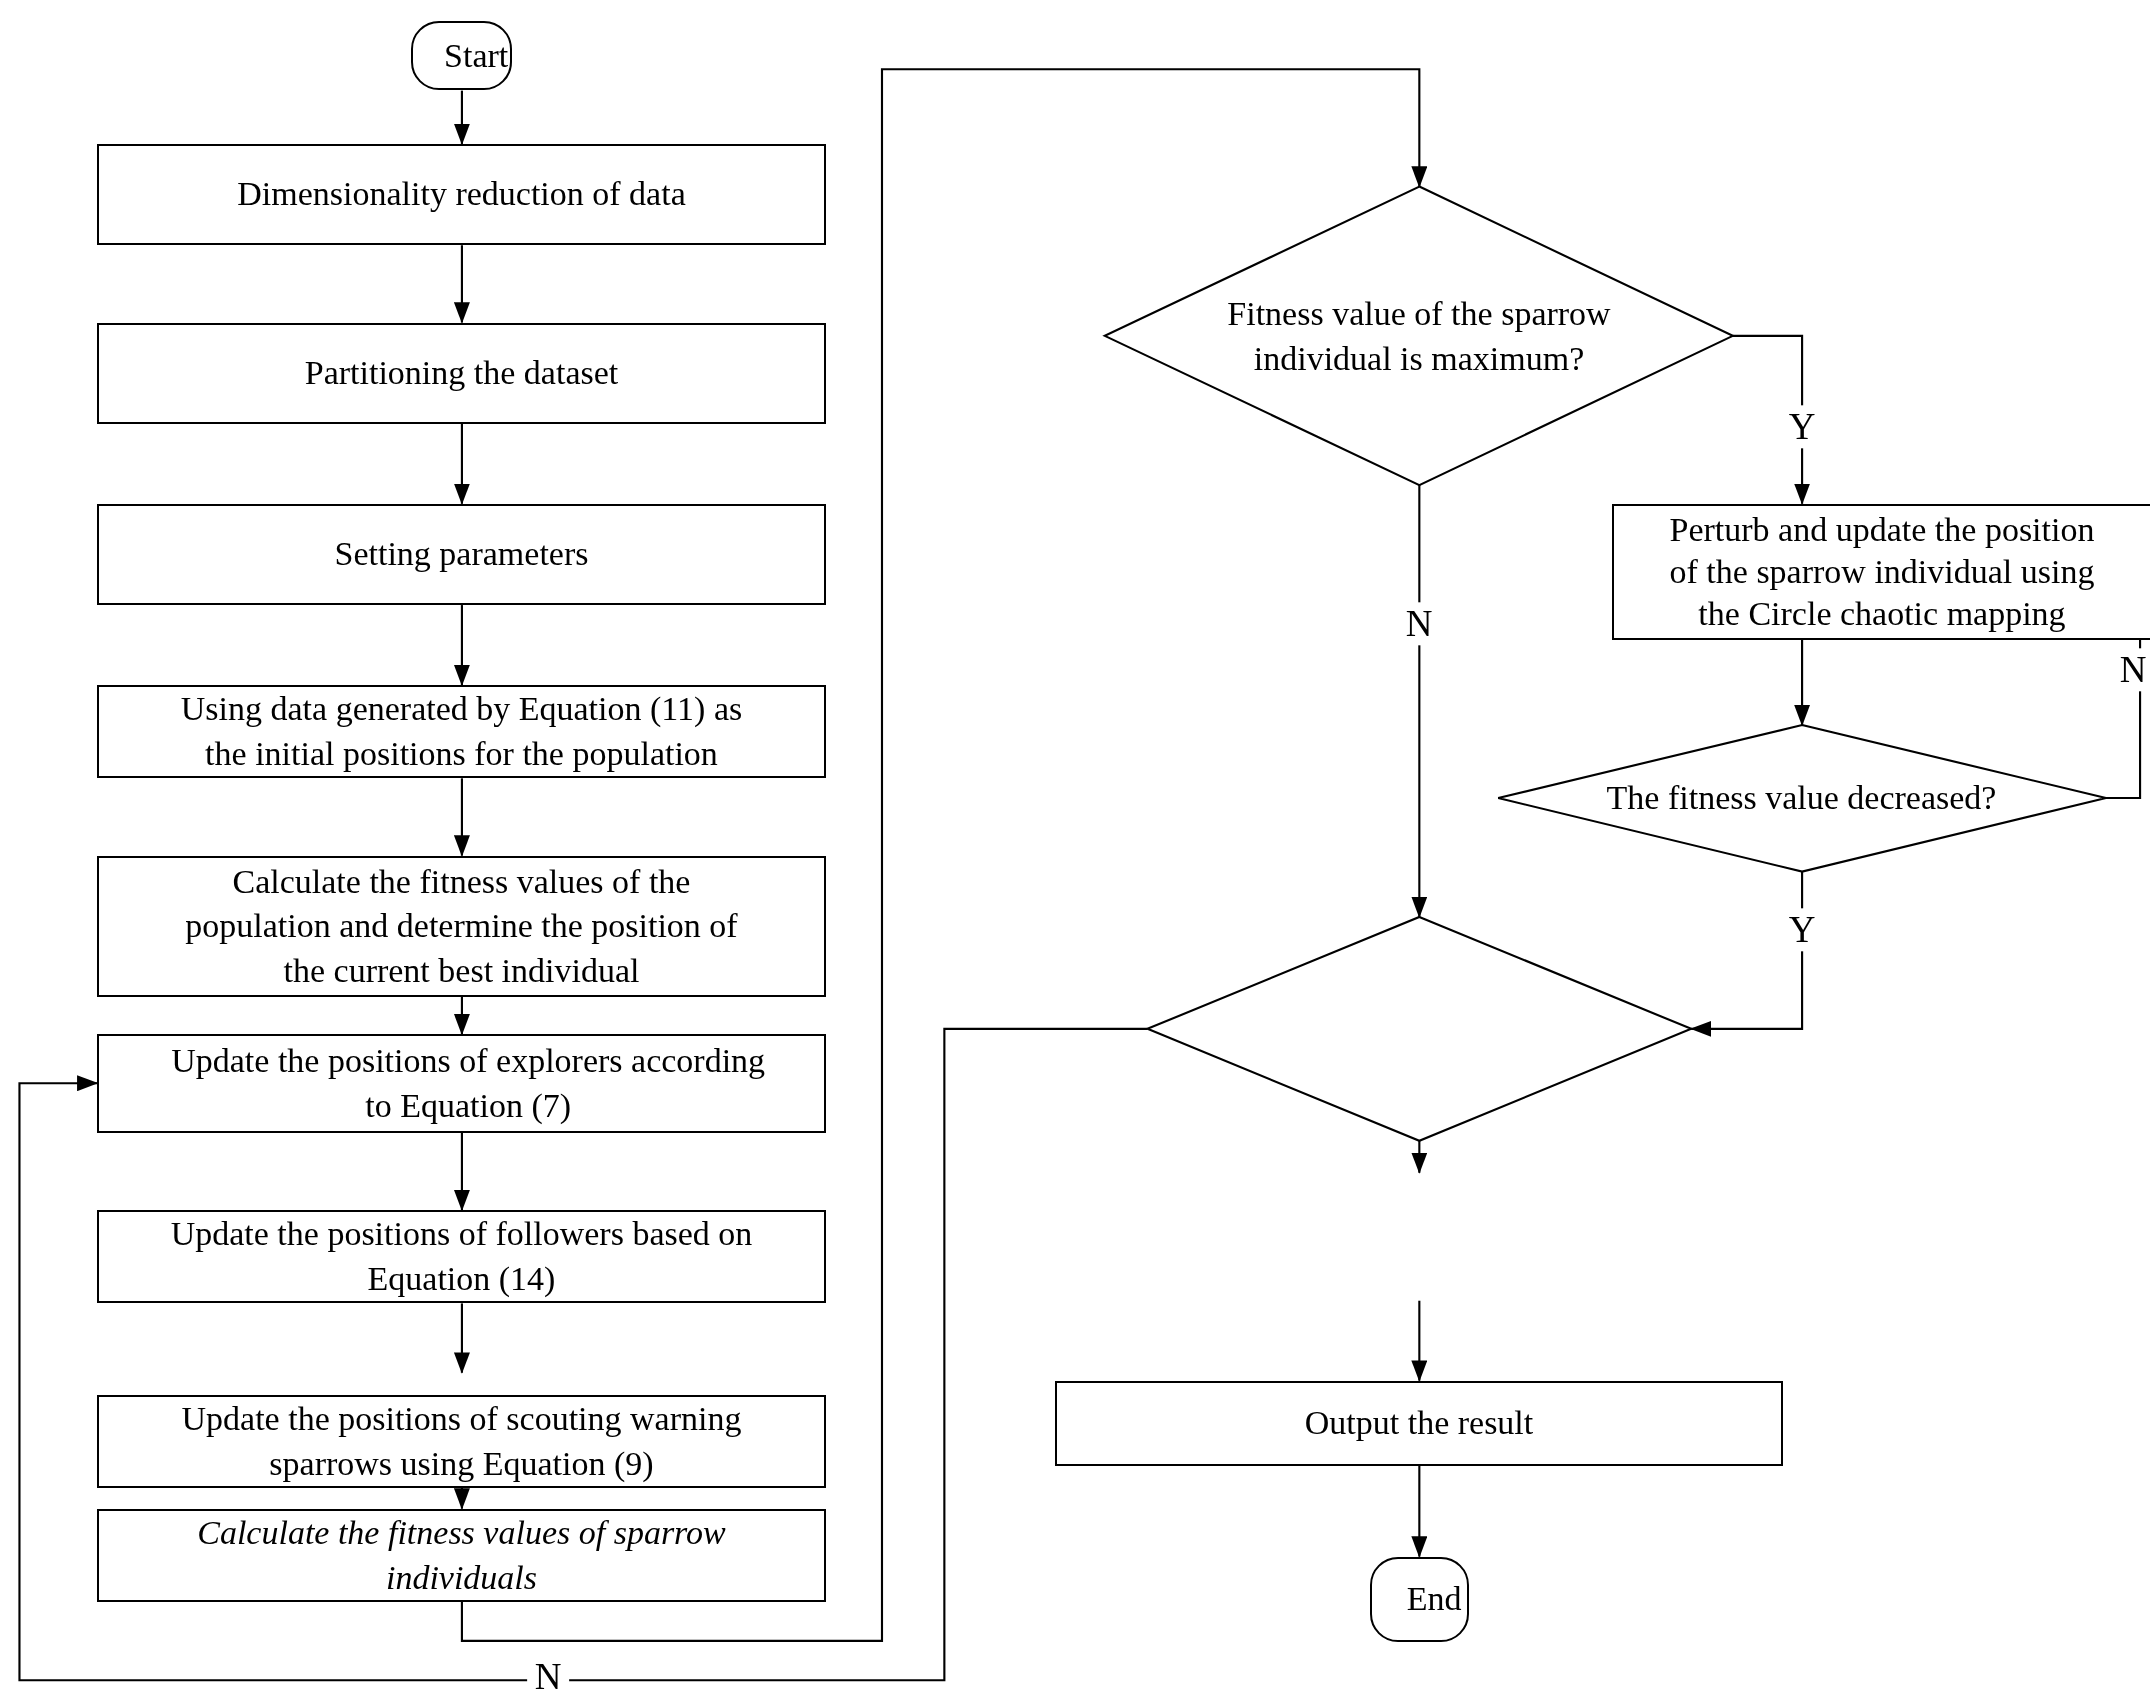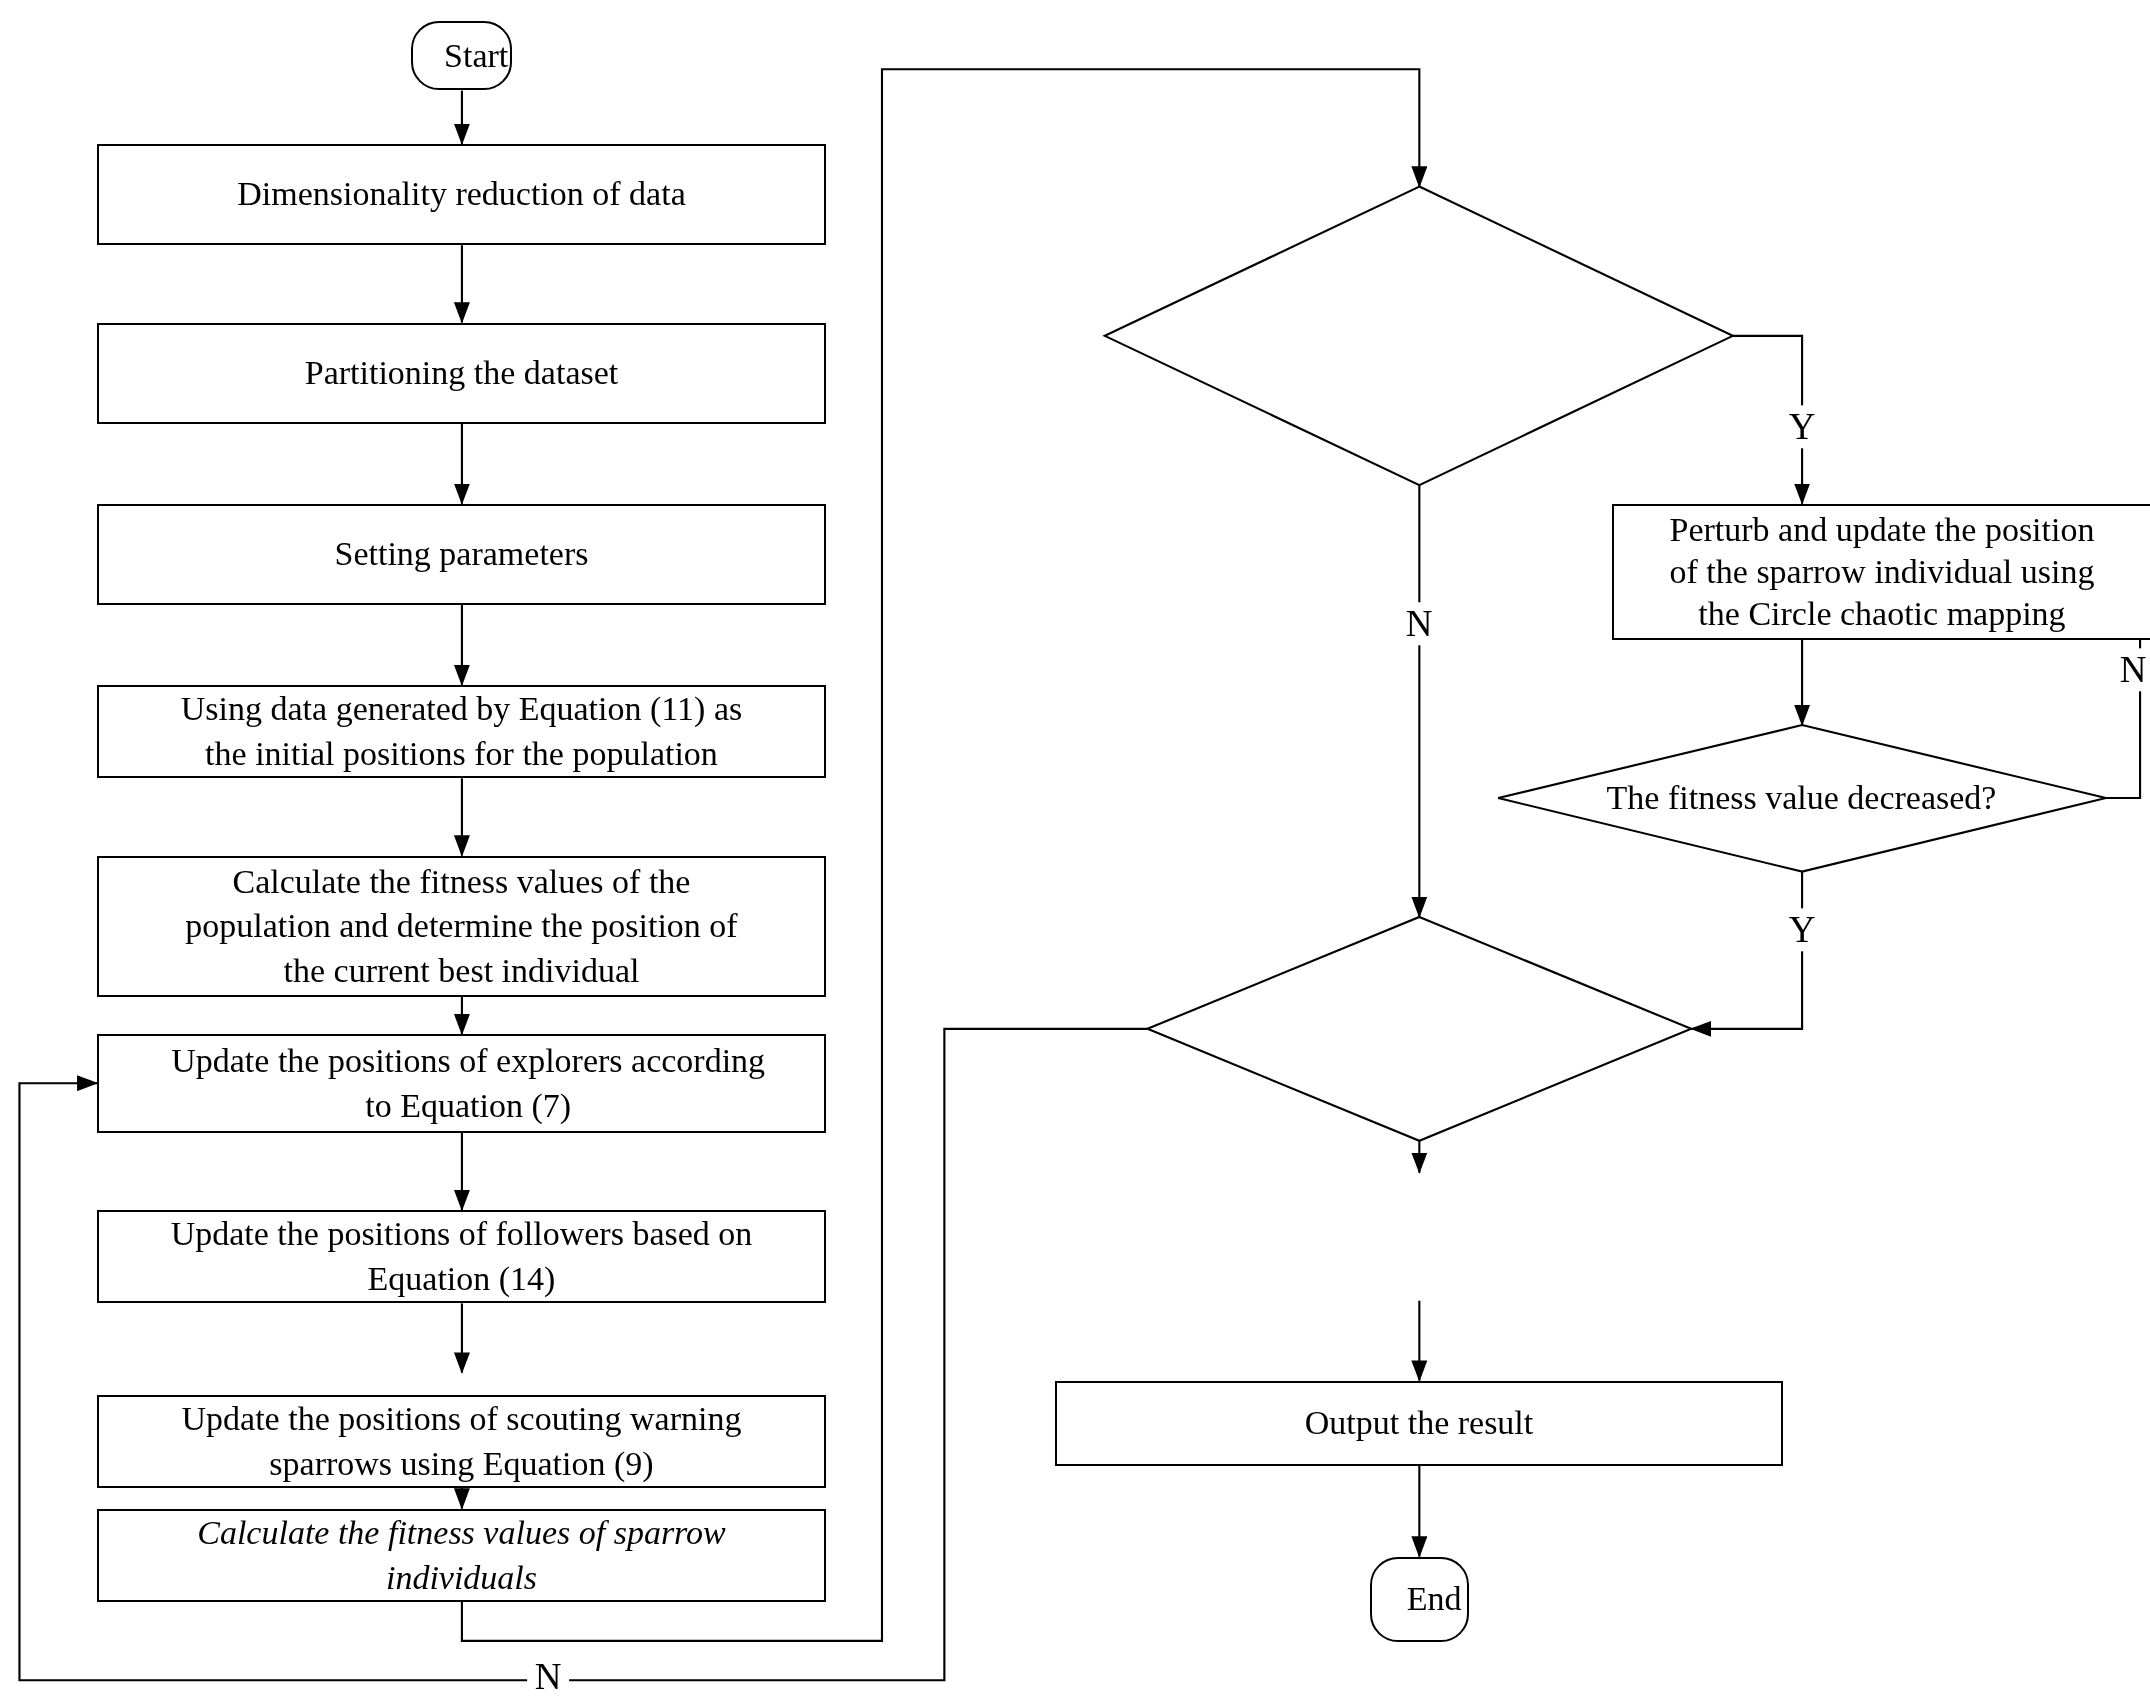--- a/index.html
+++ b/index.html
@@ -137,20 +137,22 @@
 
   <div class="node" style="left:1612px; top:504px; width:540px; height:136px; line-height:1.24;">Perturb and update the position
 of the sparrow individual using
 the Circle chaotic mapping</div>
 
 
   <div class="node" style="left:1055px; top:1381px; width:728px; height:85px;">Output the result</div>
 
   <div class="node terminal" style="left:1370px; top:1557px; width:99px; height:85px;">End</div>
 
+  <div class="dlabel" style="left:1179px; top:267px; width:480px; height:139px;">Fitness value of the sparrow
+individual is maximum?</div>
 
   <div class="dlabel" style="left:1535px; top:766px; width:533px; height:64px;">The fitness value decreased?</div>
 
 
   <div class="elabel" style="left:1802px; top:427px;">Y</div>
 
   <div class="elabel" style="left:1419px; top:624px;">N</div>
 
   <div class="elabel" style="left:1802px; top:930px;">Y</div>
 

